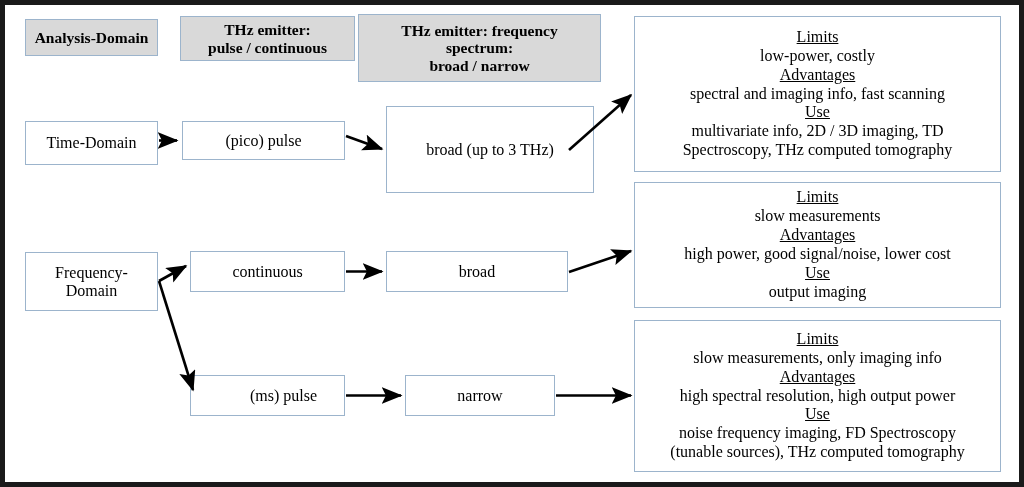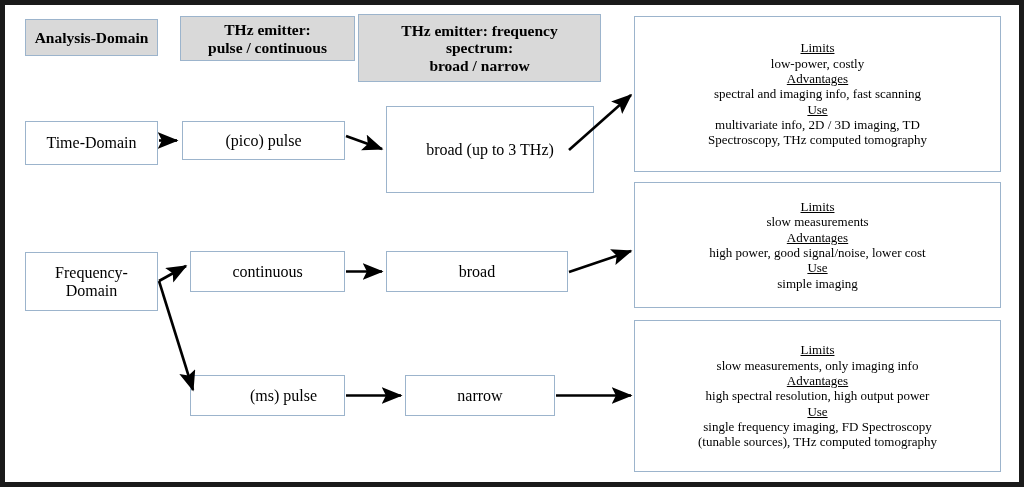--- a/index.html
+++ b/index.html
@@ -66,21 +66,21 @@
   .panel-box {
     position: absolute;
     box-sizing: border-box;
     background: #ffffff;
     border: 1.5px solid #9cb4cc;
     display: flex;
     flex-direction: column;
     align-items: center;
     justify-content: center;
     text-align: center;
-    font-size: 13px;
+    font-size: 16px;
     color: #000000;
     line-height: 1.18;
     padding: 3px 6px;
   }
   .panel-head {
     text-decoration: underline;
     font-weight: normal;
     white-space: nowrap;
   }
   .panel-line {
@@ -152,30 +152,30 @@
     <span class="panel-line">multivariate info, 2D / 3D imaging, TD</span>
     <span class="panel-line">Spectroscopy, THz computed tomography</span>
   </div>
 
   <div class="panel-box" style="left:634px; top:182px; width:367px; height:126px;">
     <span class="panel-head">Limits</span>
     <span class="panel-line">slow measurements</span>
     <span class="panel-head">Advantages</span>
     <span class="panel-line">high power, good signal/noise, lower cost</span>
     <span class="panel-head">Use</span>
-    <span class="panel-line">simple imaging</span>
+    <span class="panel-line">output imaging</span>
   </div>
 
   <div class="panel-box" style="left:634px; top:320px; width:367px; height:152px;">
     <span class="panel-head">Limits</span>
     <span class="panel-line">slow measurements, only imaging info</span>
     <span class="panel-head">Advantages</span>
     <span class="panel-line">high spectral resolution, high output power</span>
     <span class="panel-head">Use</span>
-    <span class="panel-line">single frequency imaging, FD Spectroscopy</span>
+    <span class="panel-line">noise frequency imaging, FD Spectroscopy</span>
     <span class="panel-line">(tunable sources), THz computed tomography</span>
   </div>
 
   <svg class="arrows" viewBox="0 0 1024 487">
     <defs>
       <marker id="ah" markerWidth="9" markerHeight="9" refX="7.4" refY="3.2" orient="auto" markerUnits="strokeWidth">
         <path d="M0,0 L8,3.2 L0,6.4 L1.6,3.2 z" fill="#000000"></path>
       </marker>
     </defs>
 

